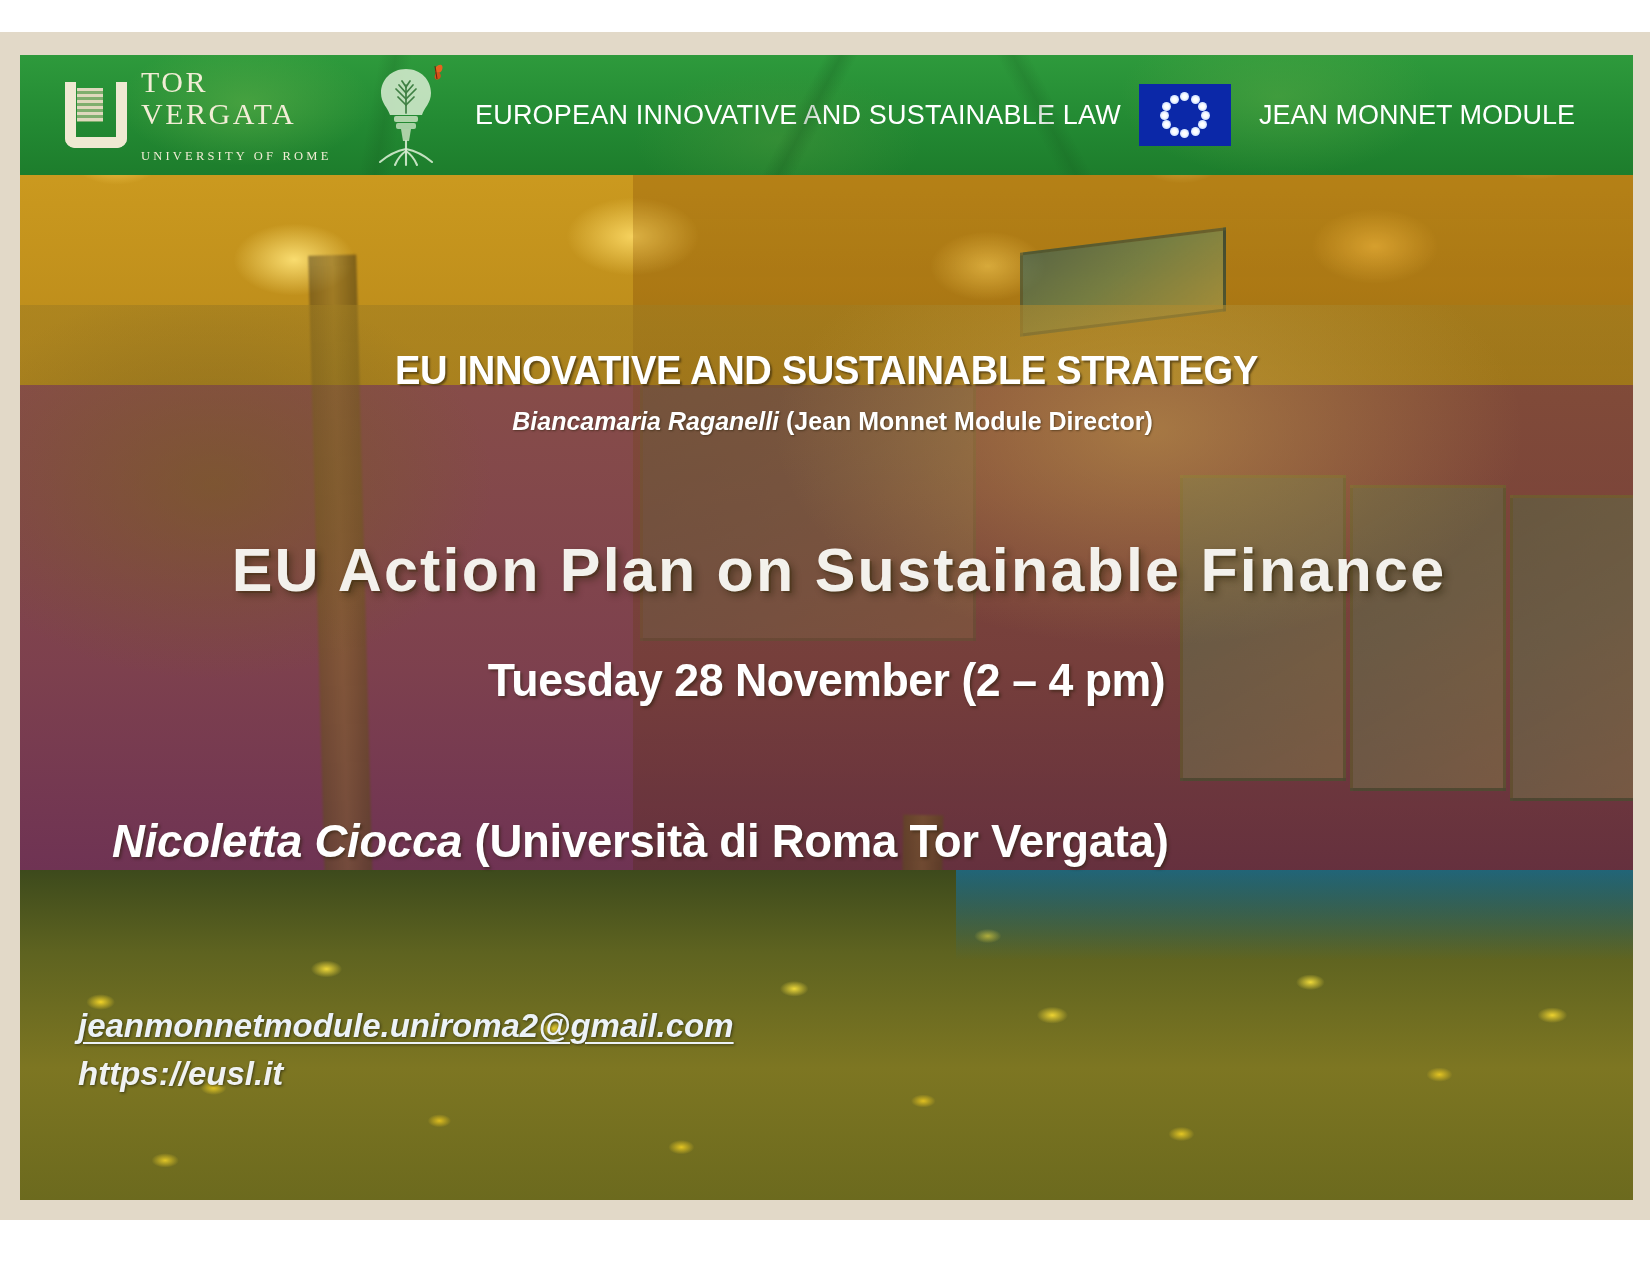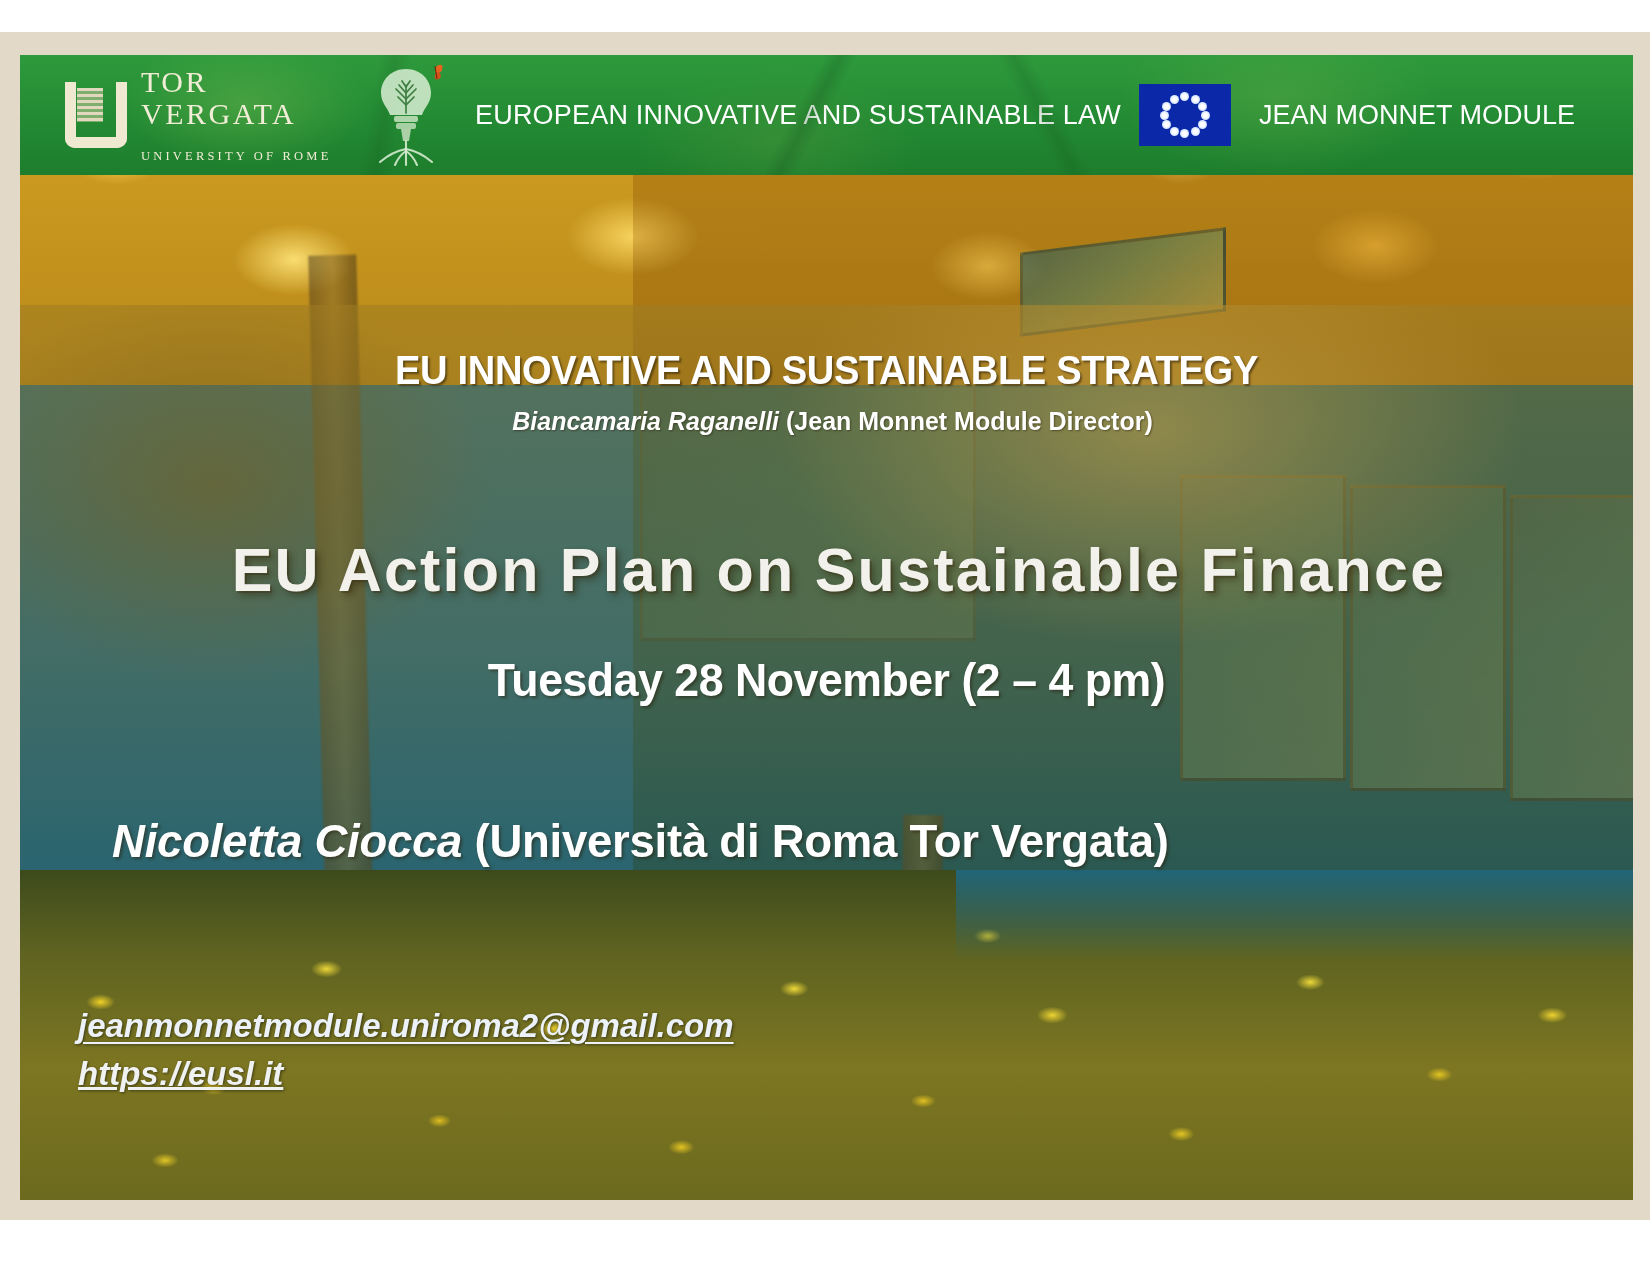--- a/index.html
+++ b/index.html
@@ -30,21 +30,21 @@
   }
 
   
   .slide {
     position: absolute;
     left: 20px;
     top: 55px;
     width: 1613px;
     height: 1145px;
     overflow: hidden;
-    background: #0369a1;
+    background: #701a75;
   }
 
   
   .bg {
     position: absolute;
     inset: 0;
     overflow: hidden;
   }
 
   
@@ -289,21 +289,20 @@
     text-shadow: 1px 1px 3px rgba(20,20,10,.6);
   }
 
   .contact-url {
     top: 1000px; left: 58px;
     font-size: 33px;
     font-weight: bold;
     font-style: italic;
     color: #f0f2f2;
     text-shadow: 1px 1px 3px rgba(20,20,10,.6);
-    text-decoration: underline;
   }
 </style>
 </head>
 <body>
 
 <div id="poster">
 
   <div class="paper"></div>
 
   <div class="slide">

